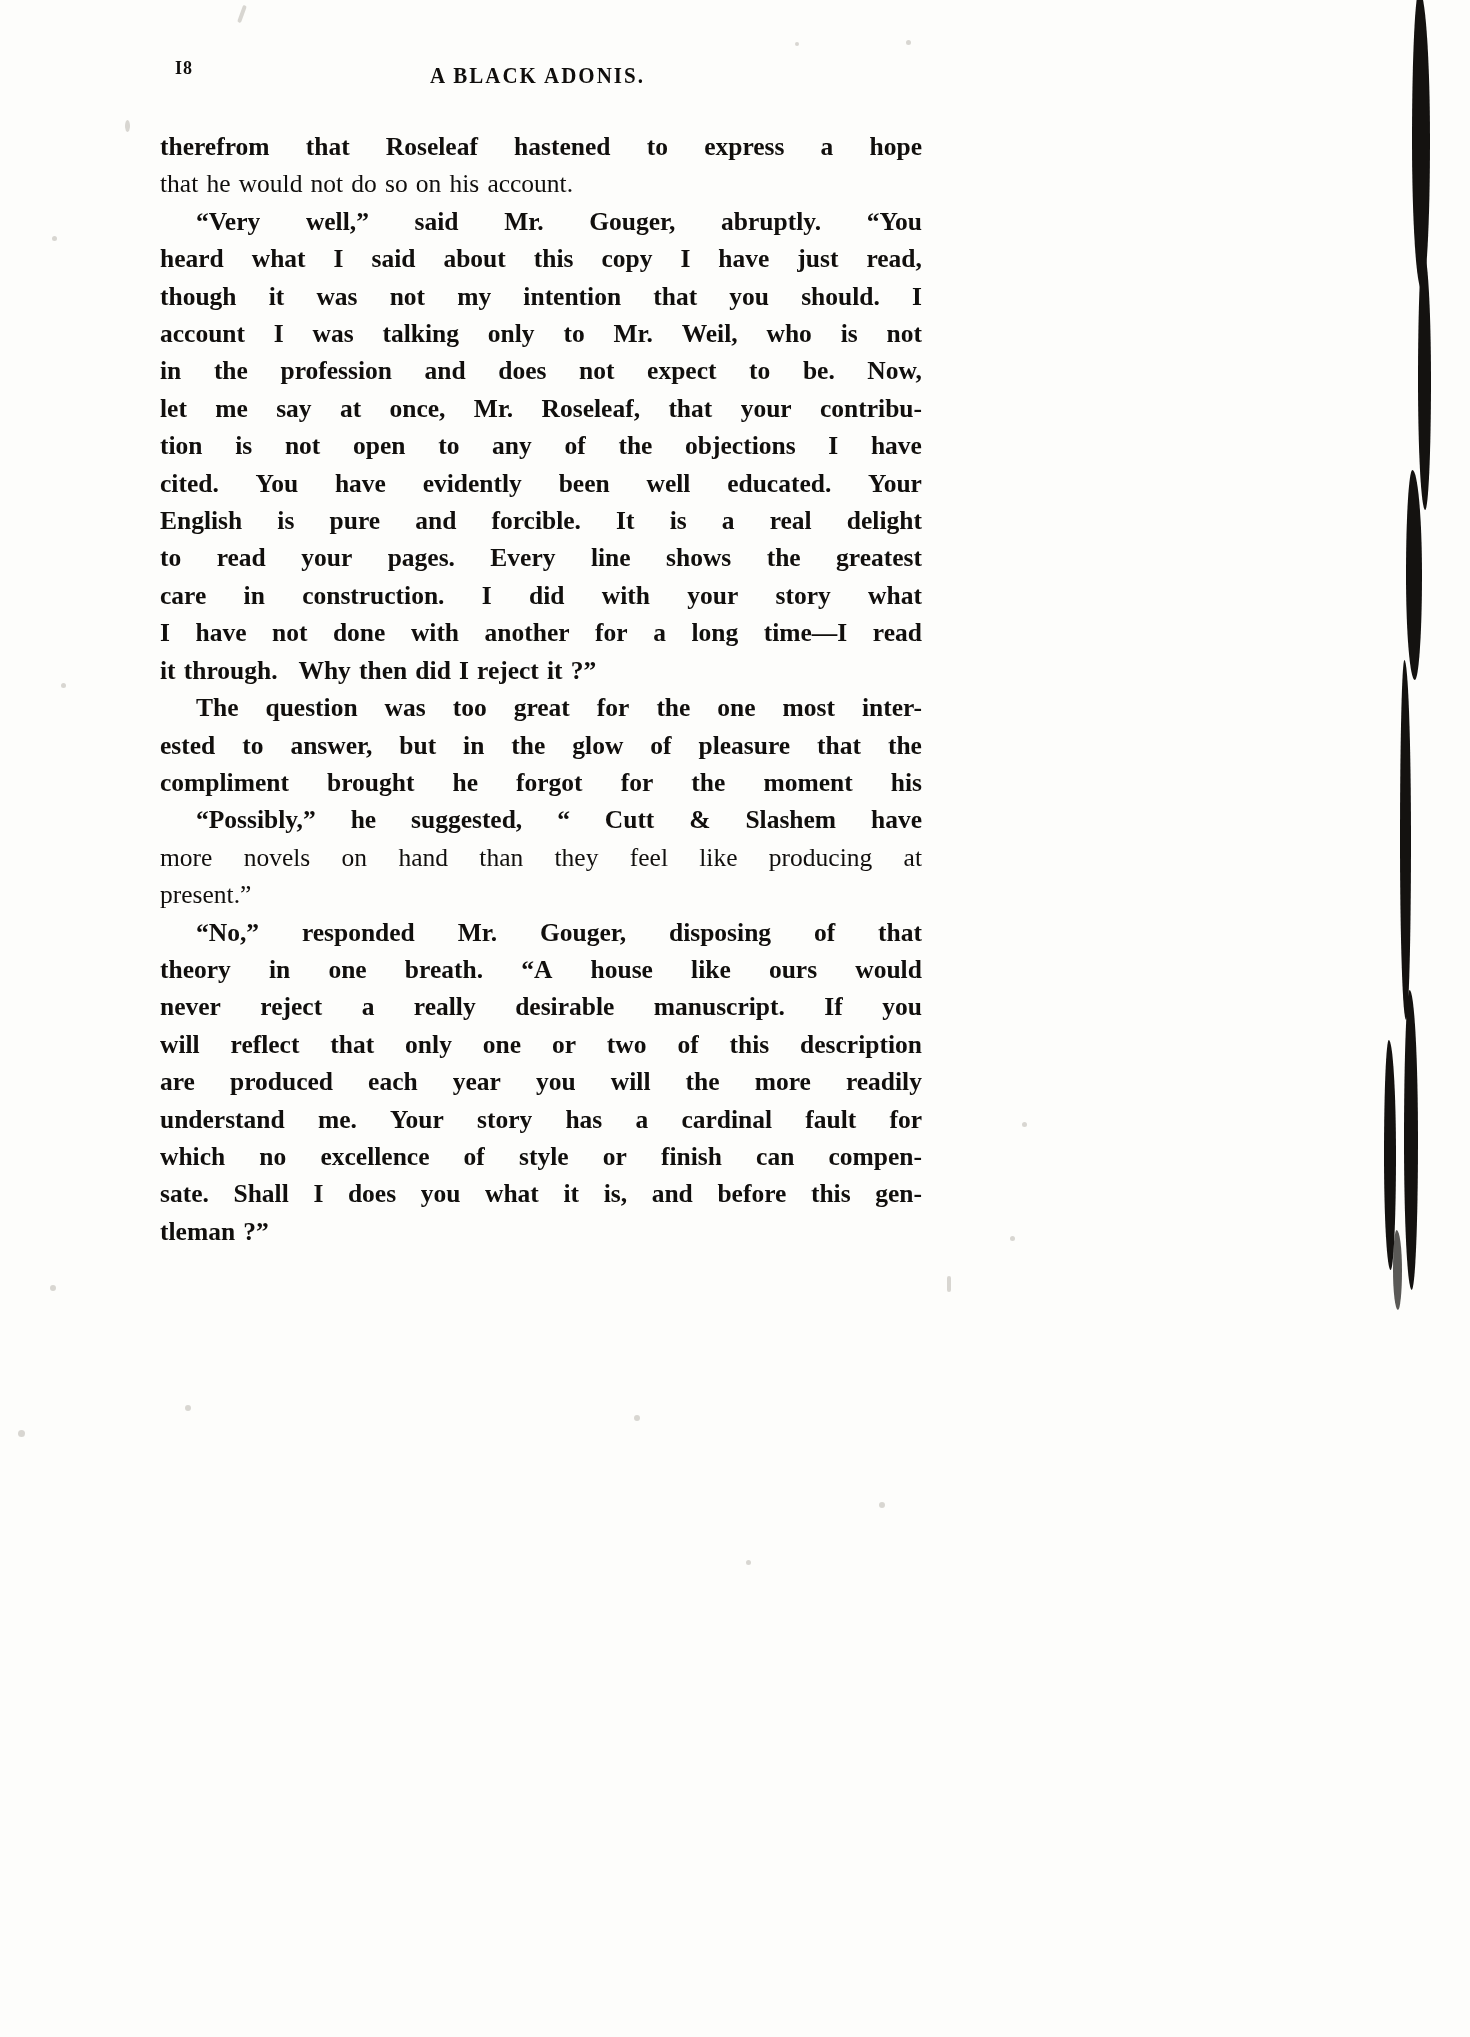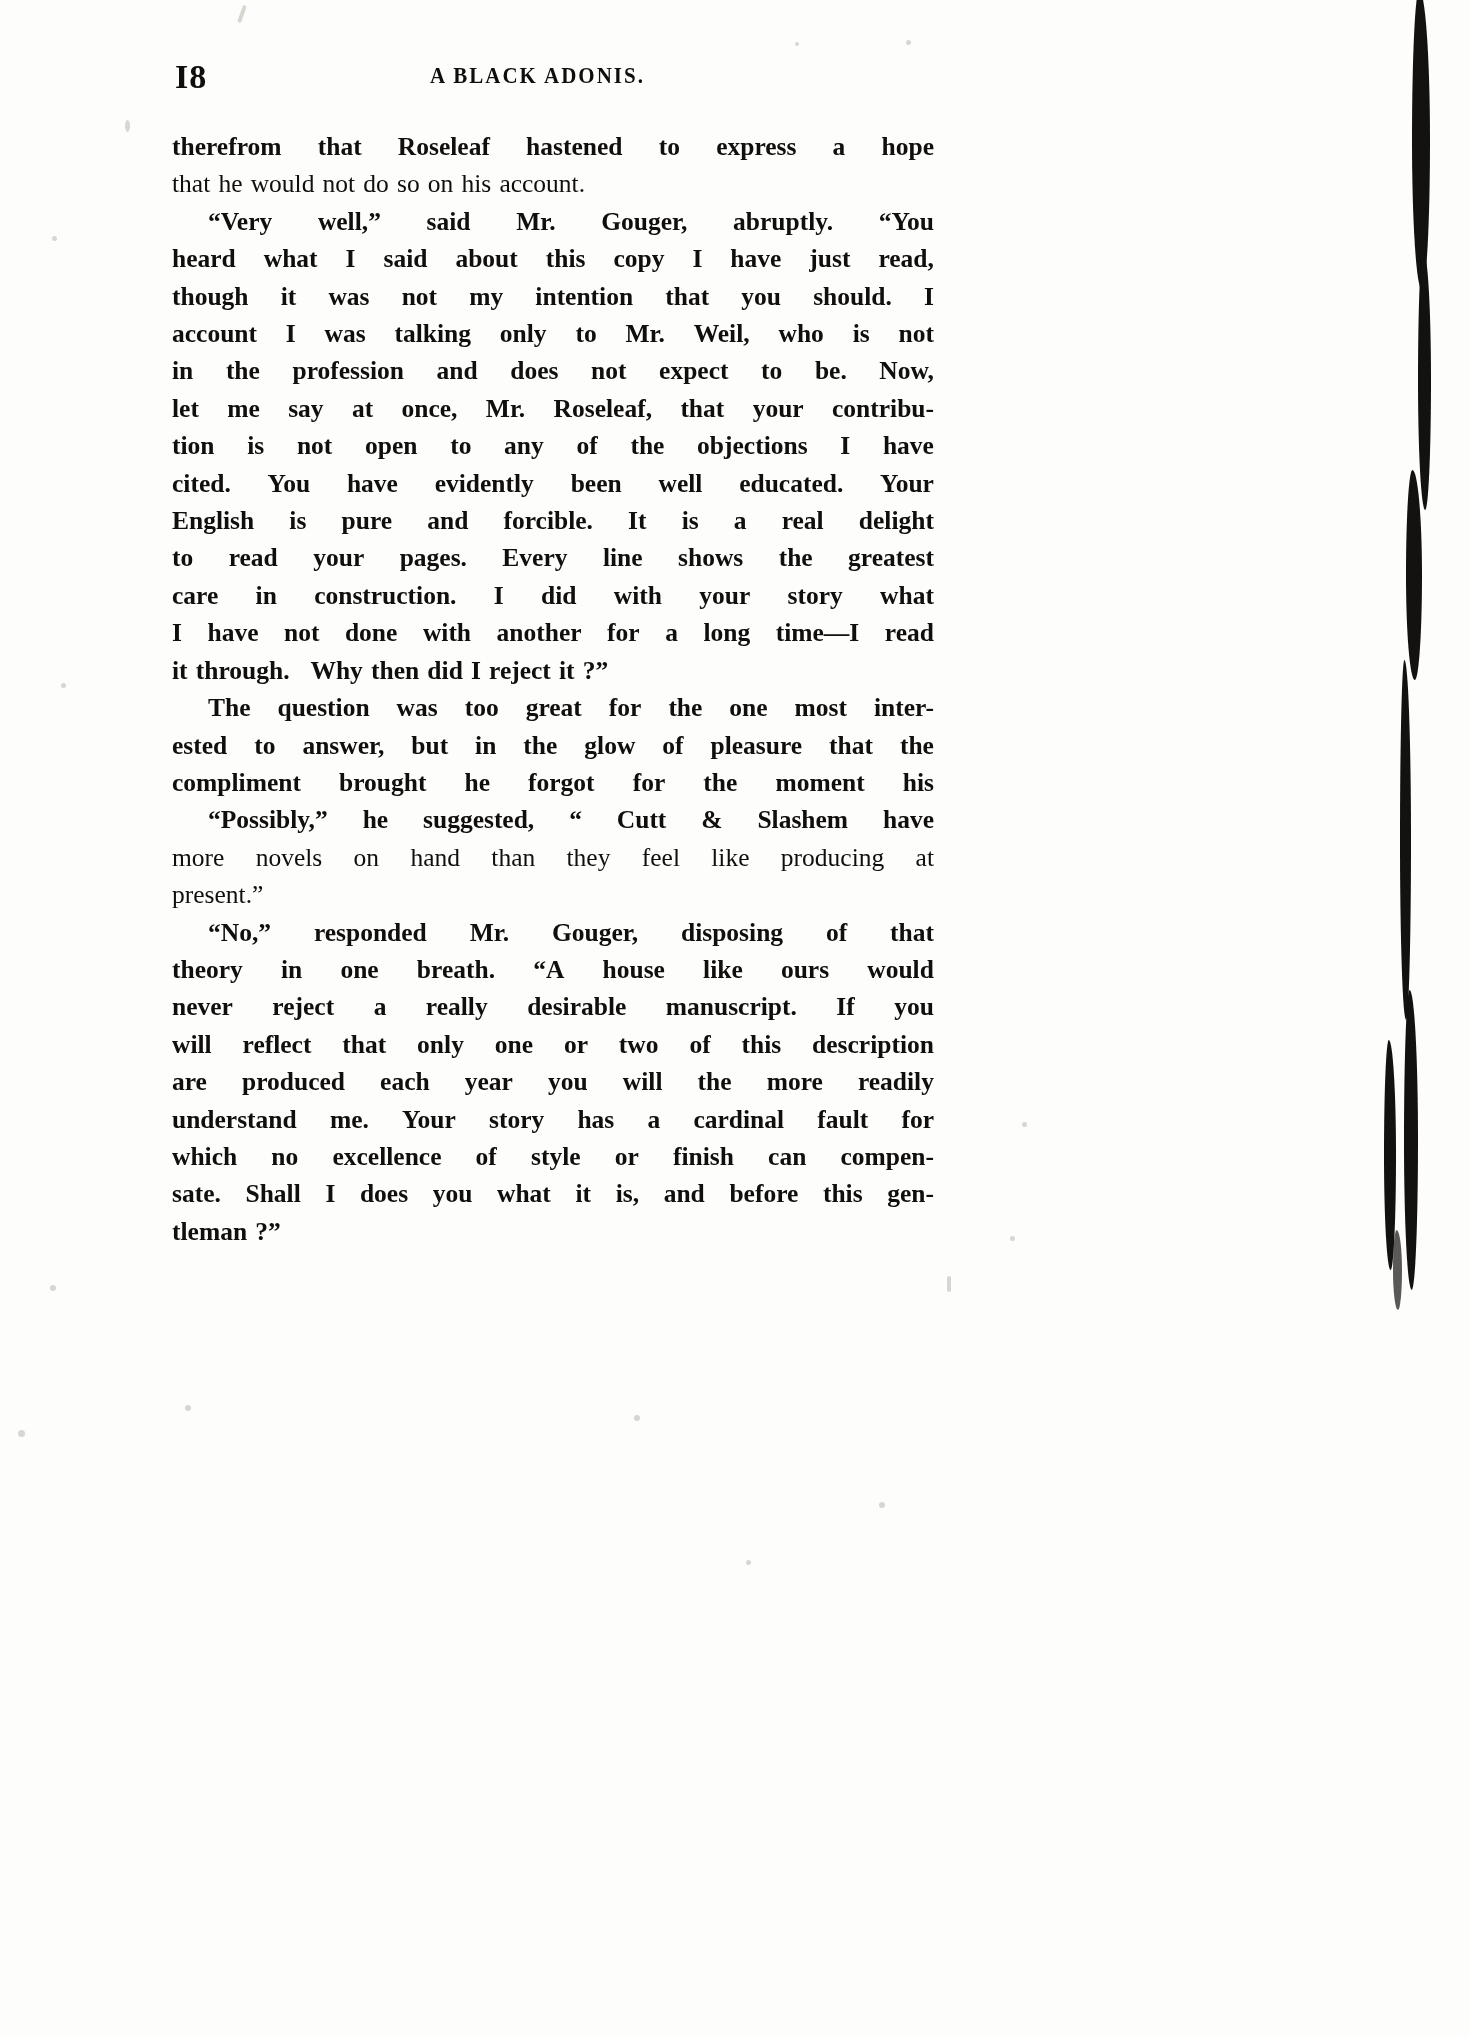--- a/index.html
+++ b/index.html
@@ -51,39 +51,39 @@
     left: 175px;
     width: 760px;
     height: 40px;
   }
   .folio {
     position: absolute;
     left: 0;
     top: 0;
     font-family: "Liberation Serif", serif;
     font-weight: bold;
-    font-size: 34px;
+    font-size: 18px;
     letter-spacing: 1px;
     color: #100e0c;
   }
   .runhead {
     position: absolute;
     left: 255px;
     top: 6px;
     font-family: "Liberation Serif", serif;
     font-weight: bold;
     font-size: 21px;
     letter-spacing: 2.0px;
     color: #100e0c;
     transform: scaleY(1.05);
   }
 
   .body-text {
     position: absolute;
-    left: 172px;
+    left: 160px;
     top: 128px;
     width: 762px;
   }
 
   .para {
     margin: 0;
     font-family: "Liberation Serif", serif;
     font-size: 25.5px;
     line-height: 37.4px;
     color: #110f0d;

